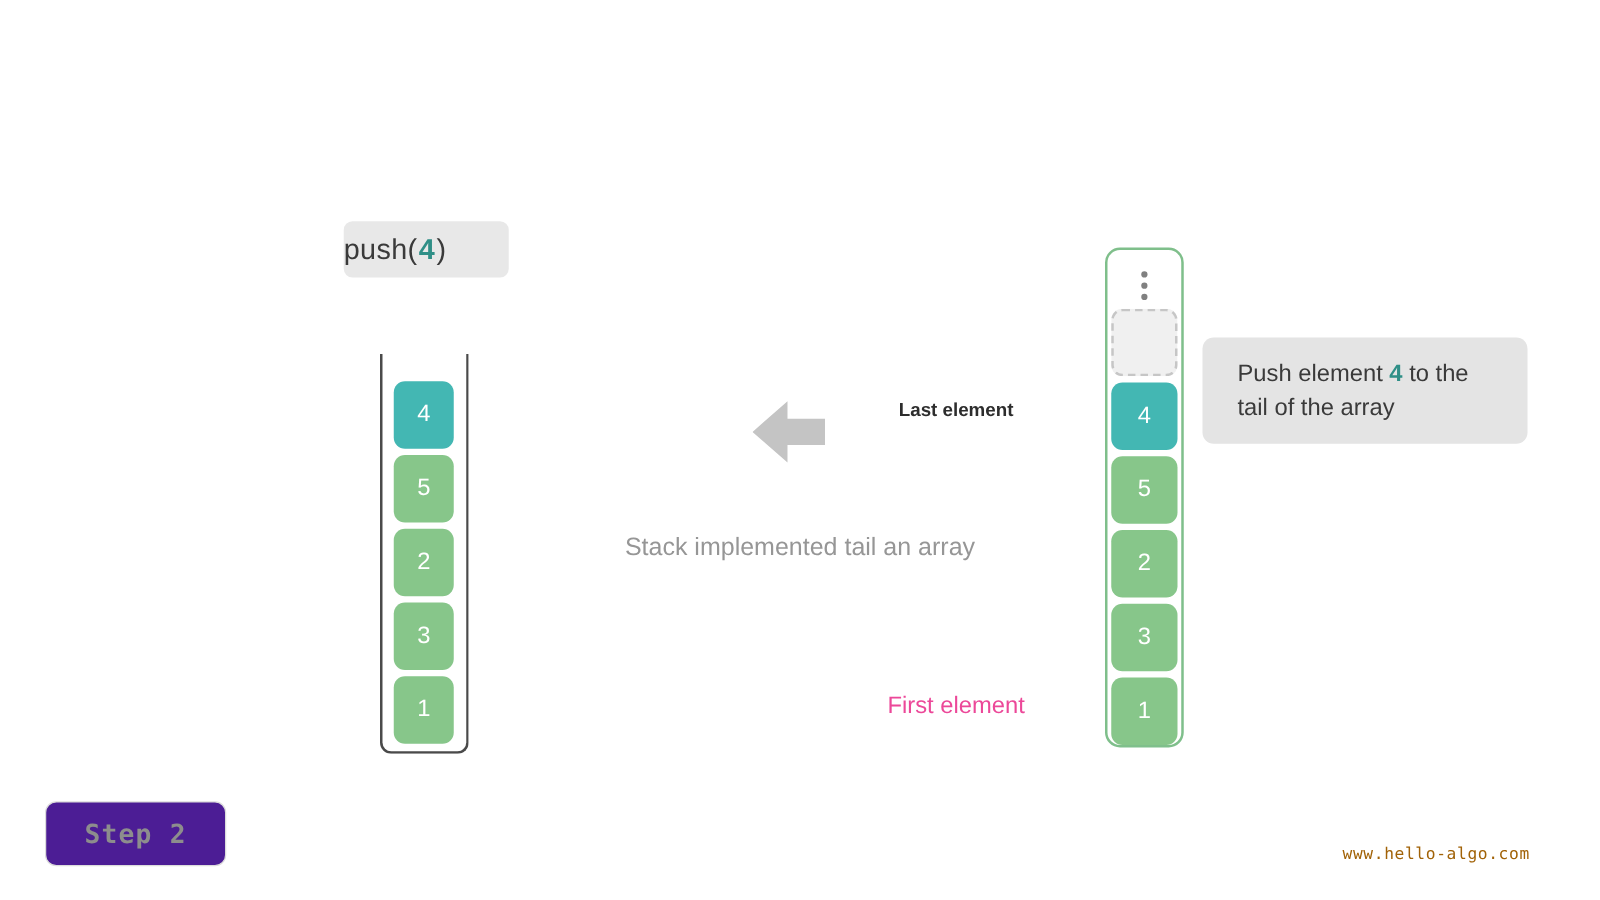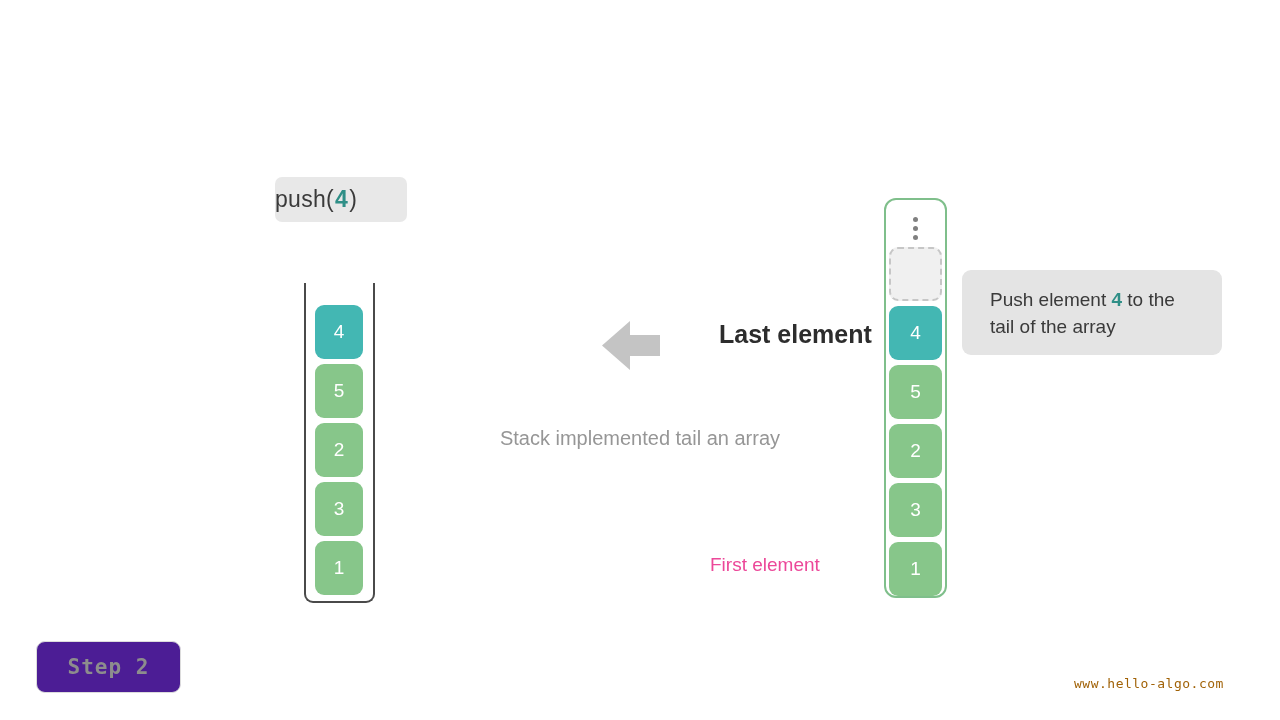--- a/index.html
+++ b/index.html
@@ -164,21 +164,21 @@
     position: absolute;
     left: 602px;
     top: 318px;
     width: 58px;
     height: 55px;
   }
   .label-last {
     position: absolute;
     left: 719px;
     top: 320px;
-    font-size: 25px;
+    font-size: 15px;
     font-weight: bold;
     color: #2d2d2d;
   }
   .label-first {
     position: absolute;
     left: 710px;
     top: 554px;
     font-size: 19px;
     font-weight: normal;
     color: #ec4899;

